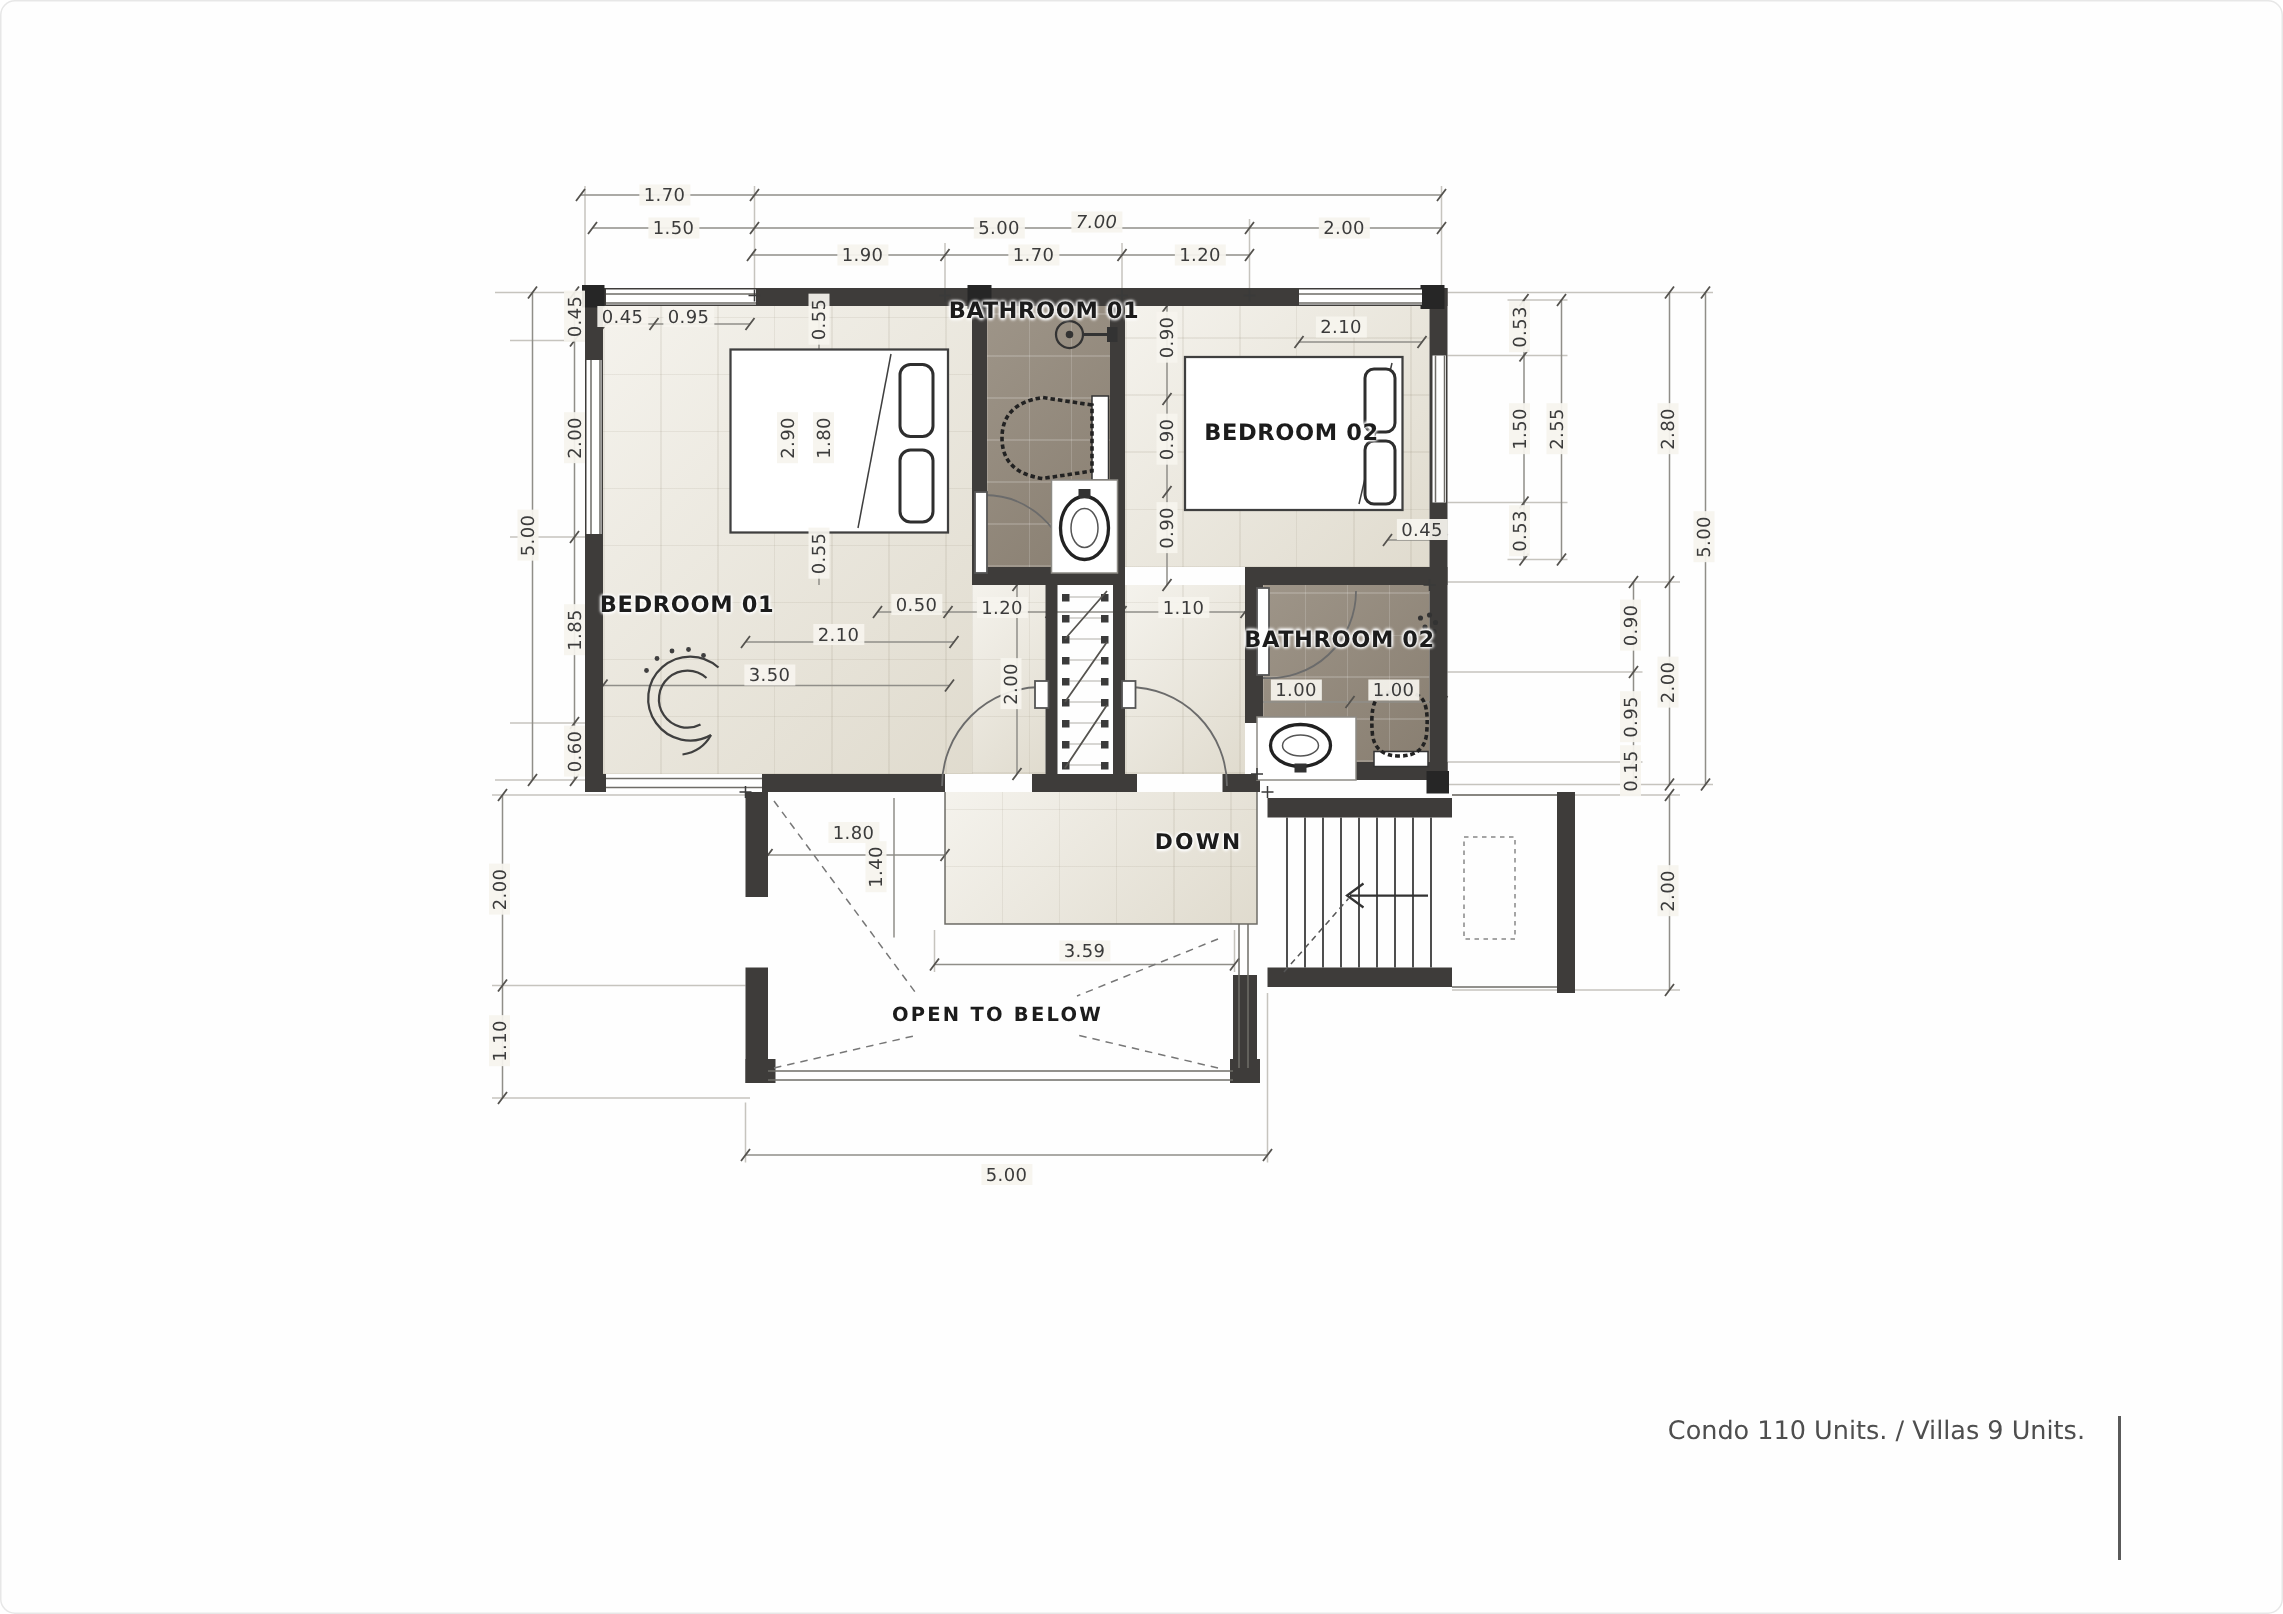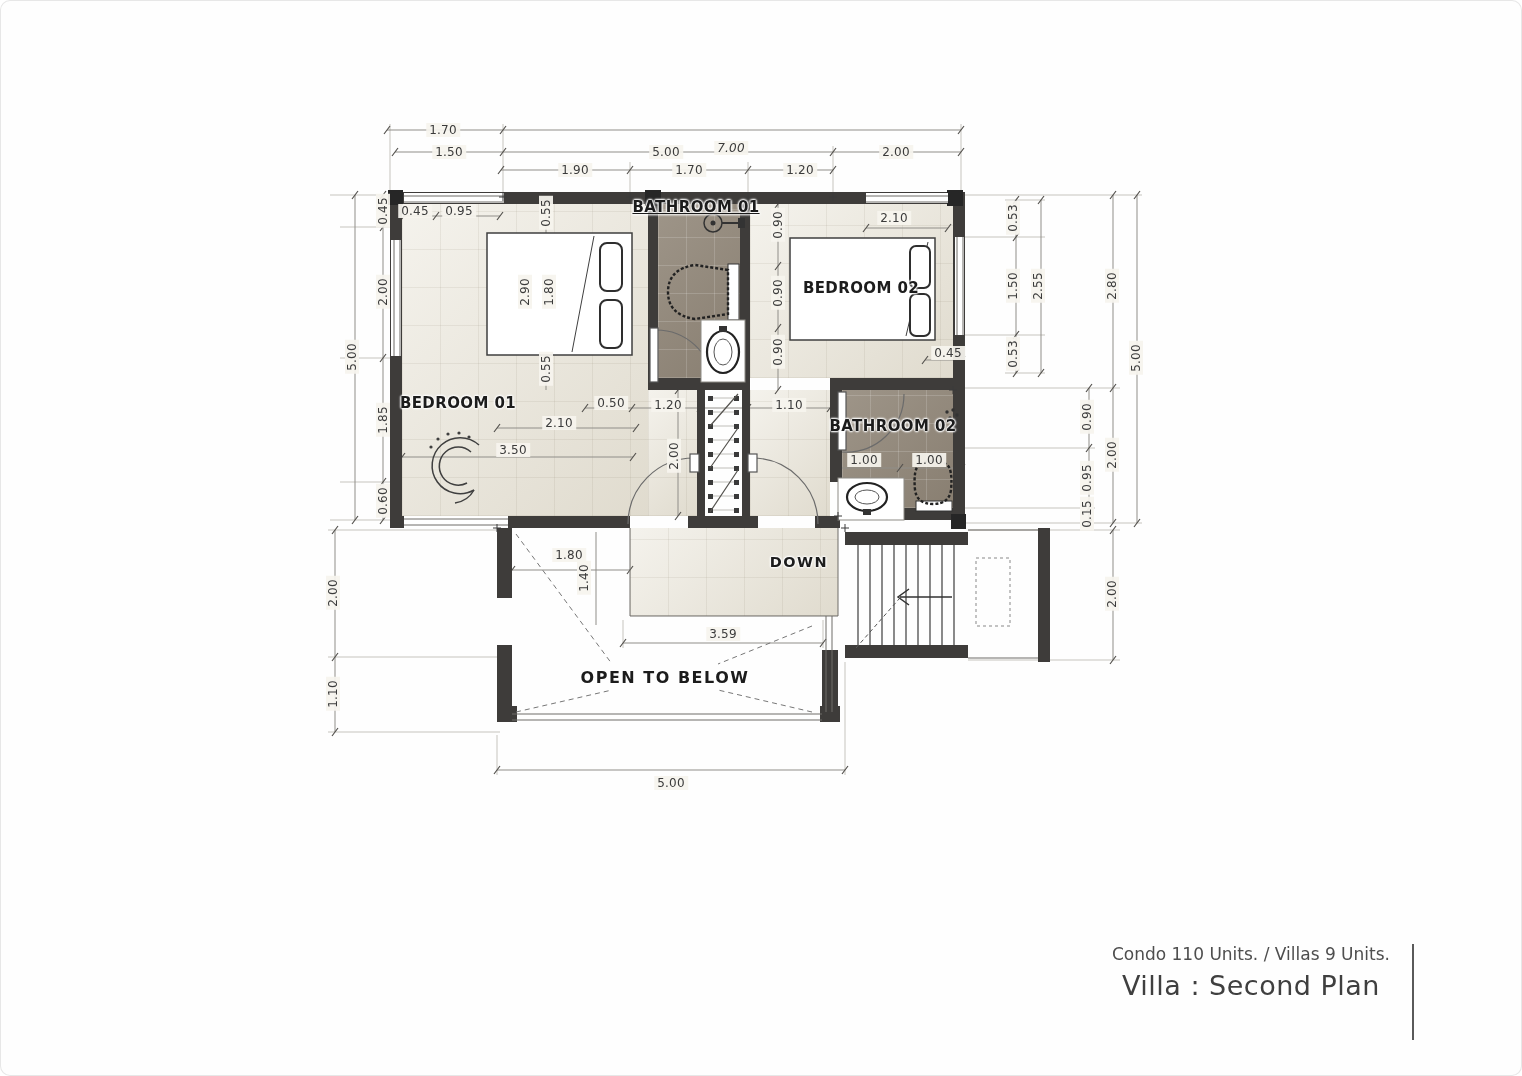--- a/index.html
+++ b/index.html
@@ -29,21 +29,21 @@
     font-size:12px;line-height:14px;color:#3b3b3b;white-space:nowrap;
     background:rgba(246,244,238,.93);padding:0 3px;letter-spacing:.2px;
   }
   .dim.v{transform:translate(-50%,-50%) rotate(-90deg);}
   .room-label{
     position:absolute;transform:translate(-50%,-50%);
     font-weight:bold;font-size:15px;color:#1c1c1c;letter-spacing:.4px;white-space:nowrap;
     text-shadow:-1px 0 2px #fff,1px 0 2px #fff,0 -1px 2px #fff,0 1px 2px #fff;
   }
   .room-label[data-name="room-label-down"]{font-size:14.5px;letter-spacing:1.5px;}
-  .room-label[data-name="room-label-open-to-below"]{font-size:16px;letter-spacing:1.5px;}
+  .room-label[data-name="room-label-open-to-below"]{font-size:13px;letter-spacing:1.5px;}
   .titleblock{position:absolute;right:132px;top:944px;text-align:center;color:#4a4a4a;}
   .tb-sub{font-size:17px;margin-bottom:6px;color:#4e4e4e;}
   .tb-title{font-size:27px;color:#3f3f3f;letter-spacing:.5px;}
   .title-rule{position:absolute;left:1412px;top:944px;width:2px;height:96px;background:#5a5a5a;}
 </style>
 </head>
 <body>
 
 <div class="canvas" data-name="floor-plan-canvas">
 
@@ -232,21 +232,20 @@
     </g>
 
     <g data-name="witness-crosses" stroke="#3a3a3a" stroke-width="1" fill="none">
       <path d="M499,197h8M503,193v8 M626,197h8M630,193v8 M744,197h8M748,193v8 M829,197h8M833,193v8
                M493,528h8M497,524v8 M841,528h8M845,524v8 M834,516h8M838,512v8 M949,390h8M953,386v8"></path>
     </g>
   </svg>
 
   <div class="titleblock" data-name="title-block">
     <div class="tb-sub" data-name="project-units-text">Condo 110 Units. / Villas 9 Units.</div>
-    <div class="tb-title" data-name="plan-title">Villa : Second Plan</div>
   </div>
   <div class="title-rule" data-name="title-divider"></div>
 
 <span class="dim" data-name="dimension-label" style="left: 443px; top: 130px;">1.70</span>
     <span class="dim" data-name="dimension-label" style="left: 731px; top: 148px; font-style: italic;">7.00</span>
     <span class="dim" data-name="dimension-label" style="left: 449px; top: 152px;">1.50</span>
     <span class="dim" data-name="dimension-label" style="left: 666px; top: 152px;">5.00</span>
     <span class="dim" data-name="dimension-label" style="left: 896px; top: 152px;">2.00</span>
     <span class="dim" data-name="dimension-label" style="left: 565px; top: 170px; margin-left: 10px;">1.90</span>
     <span class="dim" data-name="dimension-label" style="left: 689px; top: 170px;">1.70</span>
@@ -285,19 +284,19 @@
     <span class="dim" data-name="dimension-label" style="left: 789px; top: 405px;">1.10</span>
     <span class="dim" data-name="dimension-label" style="left: 559px; top: 423px;">2.10</span>
     <span class="dim" data-name="dimension-label" style="left: 513px; top: 450px;">3.50</span>
     <span class="dim v" data-name="dimension-label" style="left: 674px; top: 456px;">2.00</span>
     <span class="dim" data-name="dimension-label" style="left: 864px; top: 460px;">1.00</span>
     <span class="dim" data-name="dimension-label" style="left: 929px; top: 460px;">1.00</span>
     <span class="dim" data-name="dimension-label" style="left: 569px; top: 555px;">1.80</span>
     <span class="dim v" data-name="dimension-label" style="left: 584px; top: 578px;">1.40</span>
     <span class="dim" data-name="dimension-label" style="left: 723px; top: 634px;">3.59</span>
     <span class="dim" data-name="dimension-label" style="left: 671px; top: 783px;">5.00</span>
-    <span class="room-label" data-name="room-label-bathroom-01" style="left: 696px; top: 207px; text-decoration: underline;">BATHROOM 01</span>
+    <span class="room-label" data-name="room-label-bathroom-01" style="left: 696px; top: 207px;">BATHROOM 01</span>
     <span class="room-label" data-name="room-label-bedroom-02" style="left: 861px; top: 288px;">BEDROOM 02</span>
     <span class="room-label" data-name="room-label-bedroom-01" style="left: 458px; top: 403px;">BEDROOM 01</span>
     <span class="room-label" data-name="room-label-bathroom-02" style="left: 893px; top: 426px;">BATHROOM 02</span>
     <span class="room-label" data-name="room-label-down" style="left: 799px; top: 562px;">DOWN</span>
     <span class="room-label" data-name="room-label-open-to-below" style="left: 665px; top: 677px;">OPEN TO BELOW</span>
   </div>
 
 </body></html>

